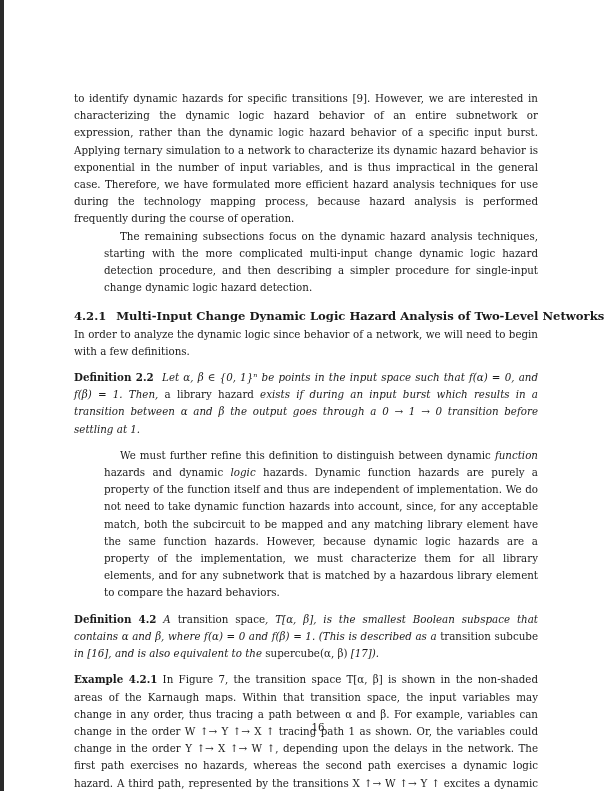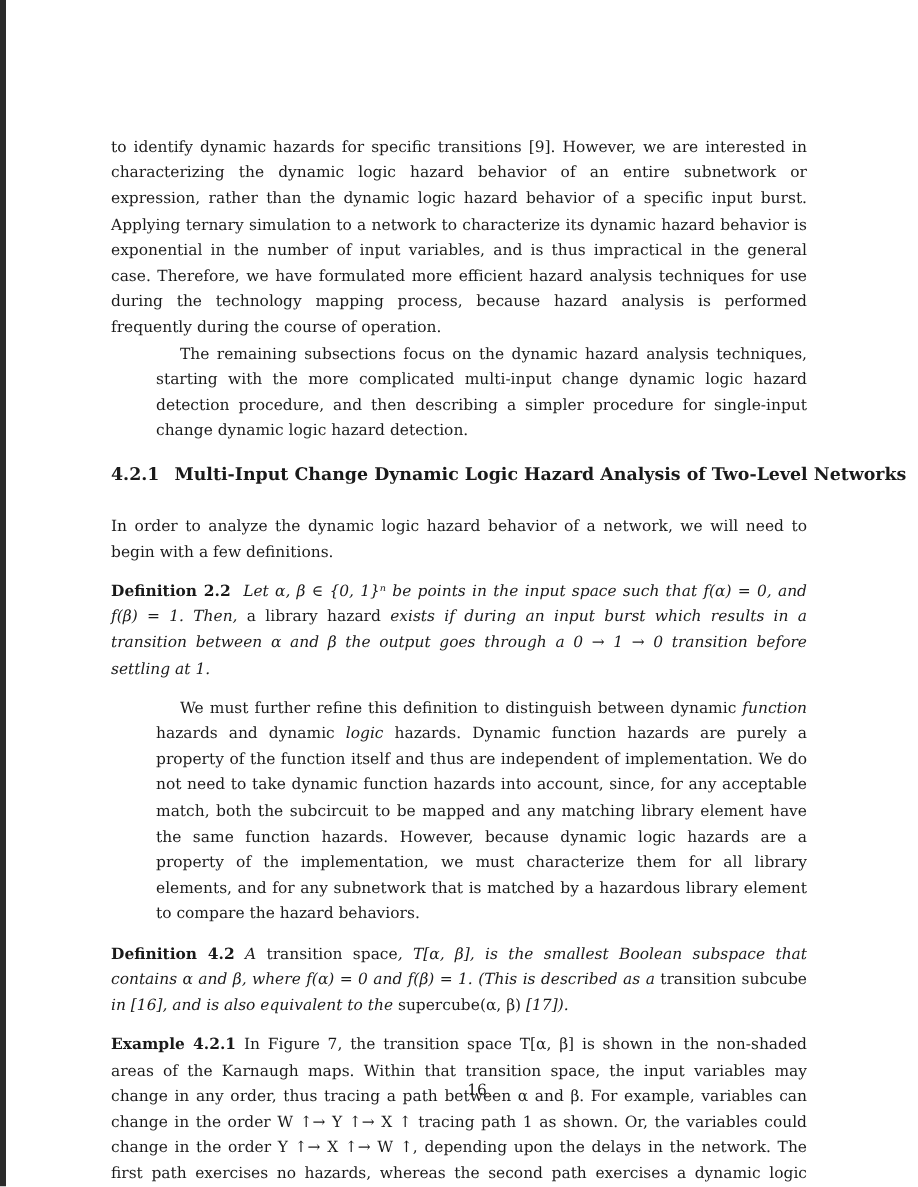--- a/index.html
+++ b/index.html
@@ -5,41 +5,41 @@
   html, body { margin: 0; padding: 0; }
   body {
     width: 612px; height: 791px; background: #ffffff; position: relative; overflow: hidden;
     font-family: "DejaVu Serif", "Liberation Serif", serif; color: #1a1a1a;
   }
   .edge-bar { position: absolute; left: 0; top: 0; width: 4px; height: 791px; background: #2a2a2a; }
   .page { position: absolute; left: 74px; top: 90px; width: 464px; font-size: 10.3px; line-height: 17.2px; text-align: justify; }
   p { margin: 0; }
   .indent { text-indent: 16px; margin-left: 30px; }
   .gap { margin-top: 9px; }
-  .section { font-weight: bold; font-size: 11.6px; margin-top: 12px; margin-bottom: 17px; text-align: left; white-space: nowrap; }
+  .section { font-weight: bold; font-size: 11.6px; margin-top: 12px; margin-bottom: 0; text-align: left; white-space: nowrap; }
   .section .num { margin-right: 10px; }
   .label { font-weight: bold; }
   em, .it { font-style: italic; }
   .rm { font-style: normal; }
   .page-number { position: absolute; left: 12px; width: 612px; top: 721px; text-align: center; font-size: 10.3px; }
 </style>
 </head>
 <body>
 
 <div class="edge-bar"></div>
 
 <div class="page">
   <p>to identify dynamic hazards for specific transitions [9]. However, we are interested in characterizing the dynamic logic hazard behavior of an entire subnetwork or expression, rather than the dynamic logic hazard behavior of a specific input burst. Applying ternary simulation to a network to characterize its dynamic hazard behavior is exponential in the number of input variables, and is thus impractical in the general case. Therefore, we have formulated more efficient hazard analysis techniques for use during the technology mapping process, because hazard analysis is performed frequently during the course of operation.</p>
   <p class="indent">The remaining subsections focus on the dynamic hazard analysis techniques, starting with the more complicated multi-input change dynamic logic hazard detection procedure, and then describing a simpler procedure for single-input change dynamic logic hazard detection.</p>
 
   <div class="section">
     <span class="num">4.2.1</span><span>Multi-Input Change Dynamic Logic Hazard Analysis of Two-Level Networks</span>
   </div>
 
-  <p>In order to analyze the dynamic logic hazard behavior of a network, we will need to begin with a few definitions.</p>
+  <p>In order to analyze the dynamic logic since behavior of a network, we will need to begin with a few definitions.</p>
 
   <p class="gap">
     <span class="label">Definition 2.2</span>&nbsp;
     <span class="it">Let α, β ∈ {0, 1}ⁿ be points in the input space such that f(α) = 0, and f(β) = 1. Then, </span><span class="rm">a library hazard</span><span class="it"> exists if during an input burst which results in a transition between α and β the output goes through a 0 → 1 → 0 transition before settling at 1.</span>
   </p>
 
   <p class="indent gap">
     <span>We must further refine this definition to distinguish between dynamic </span><em>function</em><span> hazards and dynamic </span><em>logic</em><span> hazards. Dynamic function hazards are purely a property of the function itself and thus are independent of implementation. We do not need to take dynamic function hazards into account, since, for any acceptable match, both the subcircuit to be mapped and any matching library element have the same function hazards. However, because dynamic logic hazards are a property of the implementation, we must characterize them for all library elements, and for any subnetwork that is matched by a hazardous library element to compare the hazard behaviors.</span>
   </p>
 

